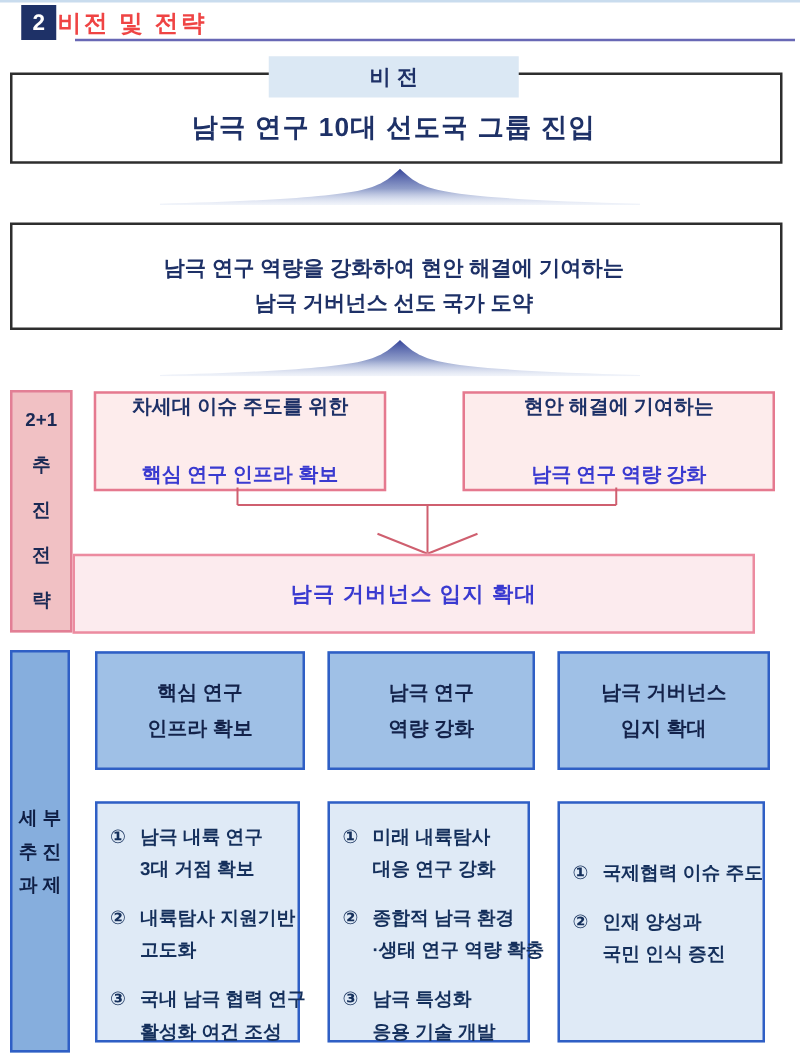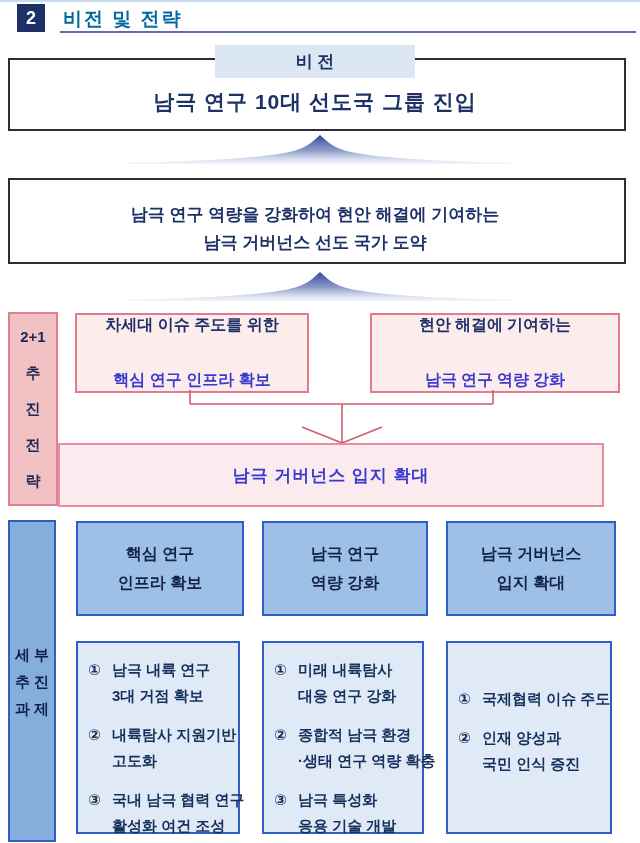--- a/index.html
+++ b/index.html
@@ -7,21 +7,21 @@
   #canvas{position:relative;width:640px;height:843px;background:#ffffff;overflow:hidden;}
 
   .abs{position:absolute;}
 
   
   .top-rule{left:0;top:0;width:640px;height:2px;background:#c9dcee;}
 
   
   .badge{left:17px;top:4px;width:28px;height:28px;background:#1e3167;color:#ffffff;
          font-size:18px;font-weight:bold;display:flex;align-items:center;justify-content:center;}
-  .page-title{left:63px;top:6px;font-size:19px;font-weight:bold;color:#0369a1;letter-spacing:2px;}
+  .page-title{left:46px;top:6px;font-size:19px;font-weight:bold;color:#ef4444;letter-spacing:2px;}
   .title-rule{left:60px;top:31px;width:576px;height:2px;background:#6868b5;}
 
   
   .frame{background:#ffffff;border:2px solid #2e2e2e;}
   .vision-box{left:8px;top:58px;width:614px;height:69px;}
   .goal-box{left:8px;top:178px;width:614px;height:82px;}
 
   .tag{width:200px;height:33px;display:flex;align-items:center;justify-content:center;
        font-size:17px;font-weight:bold;color:#1e3167;z-index:3;}
   .vision-tag{left:215px;top:45px;background:#dbe8f4;}

